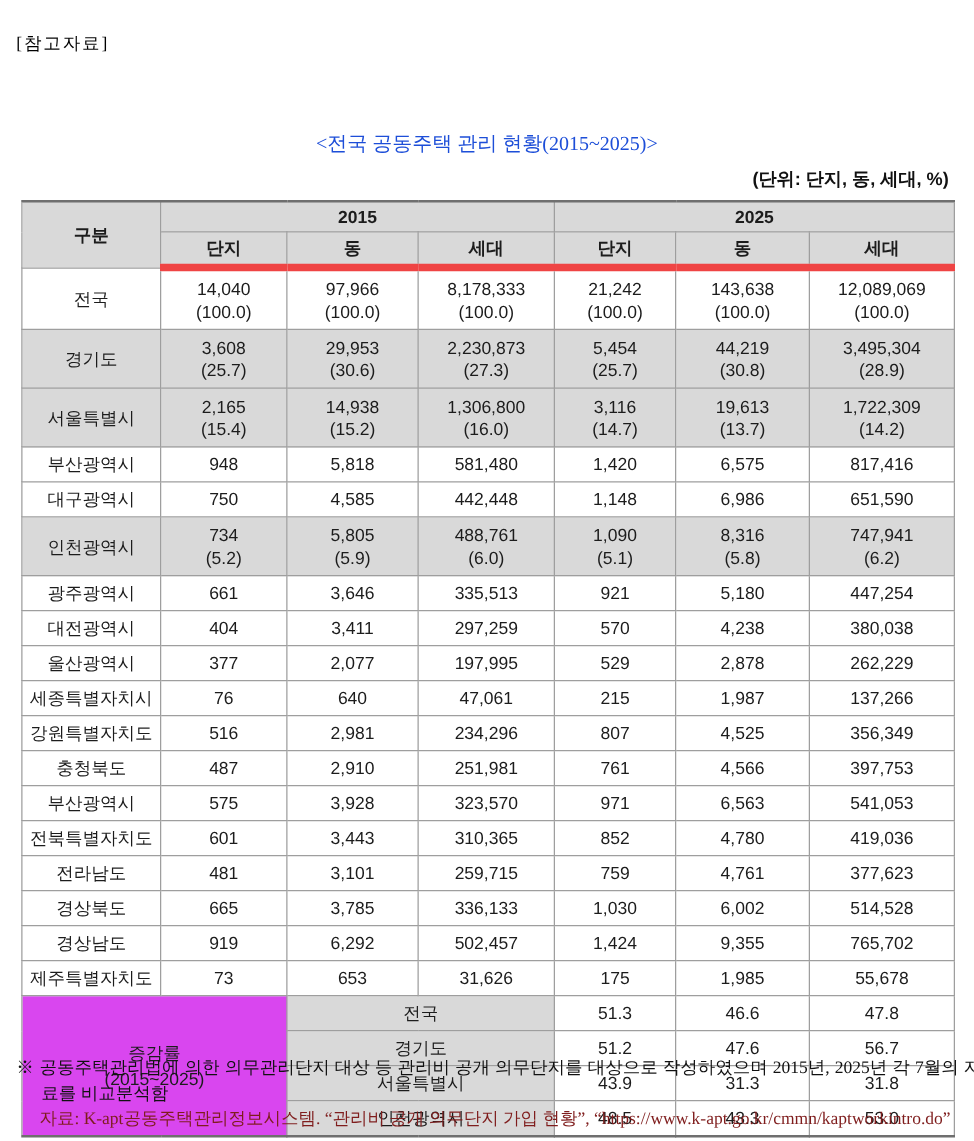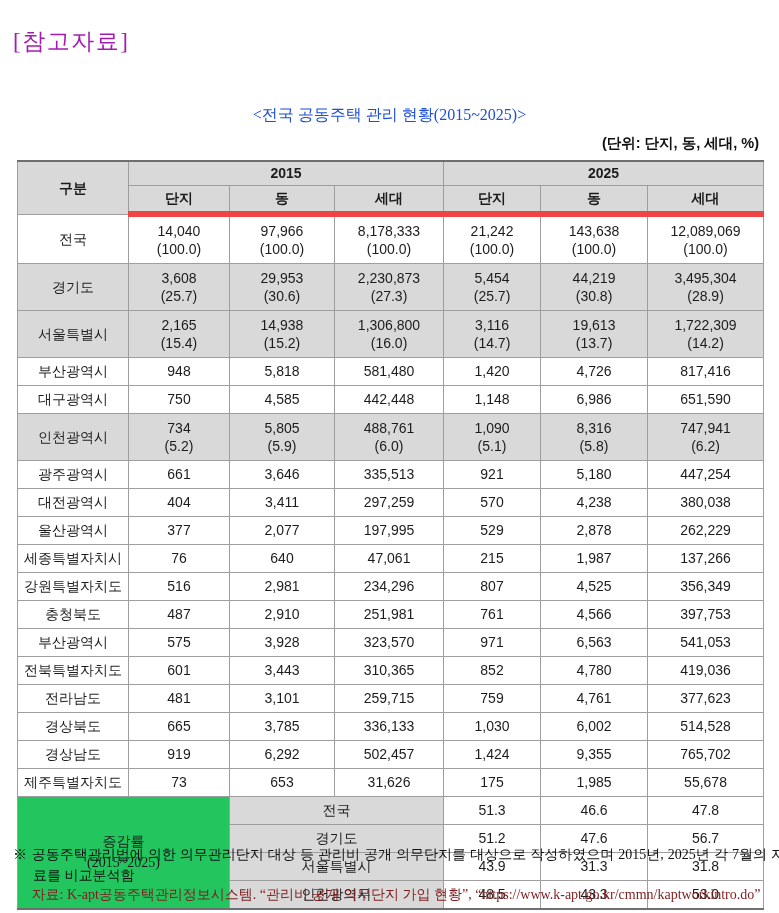--- a/index.html
+++ b/index.html
@@ -6,21 +6,21 @@
   body {
     width: 779px; height: 913px;
     font-family: "Liberation Sans", sans-serif;
     color: #1c1c1c;
     position: relative;
     overflow: hidden;
   }
   .doc-label {
     position: absolute; left: 13px; top: 26px;
     font-family: "Liberation Serif", "DejaVu Serif", serif;
-    font-size: 23px; letter-spacing: 1.5px; color: #a21caf;
+    font-size: 14px; letter-spacing: 1.5px; color: #000000;
   }
   .caption {
     position: absolute; left: 0; top: 105px; width: 779px;
     text-align: center;
     font-family: "Liberation Serif", "DejaVu Serif", serif;
     font-size: 16px; color: #1d4ed8;
   }
   .unit-note {
     position: absolute; top: 134px; right: 20px;
     font-size: 14.5px; font-weight: bold; color: #111;
@@ -43,21 +43,21 @@
     font-weight: bold;
   }
   table.stats thead tr.year-row th { height: 21px; }
   table.stats thead tr.sub-row th { height: 23px; border-bottom: 6px solid #ef4444; }
   tr.single td { height: 25px; }
   tr.tall td { height: 44px; }
   td.shaded, tr.shaded td { background: #d9d9d9; }
   td.rowlabel { font-weight: normal; }
   .pct { font-size: 14px; }
   tbody.change-rate td { height: 25px; }
-  td.change-label { background: #22c55e; line-height: 1.45; font-family: Liberation Serif, serif; }
+  td.change-label { background: #d946ef; line-height: 1.45; }
   td.region-name { background: #d9d9d9; }
   tbody.change-rate tr:first-child td { border-top: 1px solid #7d7d7d; }
   .footnote {
     position: absolute; left: 13px; top: 844px; width: 752px;
     font-family: "Liberation Serif", "DejaVu Serif", serif;
     font-size: 14px; line-height: 1.5; color: #111;
     text-align: justify; word-break: break-all;
     padding-left: 20px; text-indent: -20px;
   }
   .source-line {
@@ -188,21 +188,21 @@
         <td>
           <div>5,818</div>
         </td>
         <td>
           <div>581,480</div>
         </td>
         <td>
           <div>1,420</div>
         </td>
         <td>
-          <div>4,726</div>
+          <div>6,575</div>
         </td>
         <td>
           <div>817,416</div>
         </td>
       </tr>
       <tr class="single">
         <td class="rowlabel">대구광역시</td>
         <td>
           <div>750</div>
         </td>

